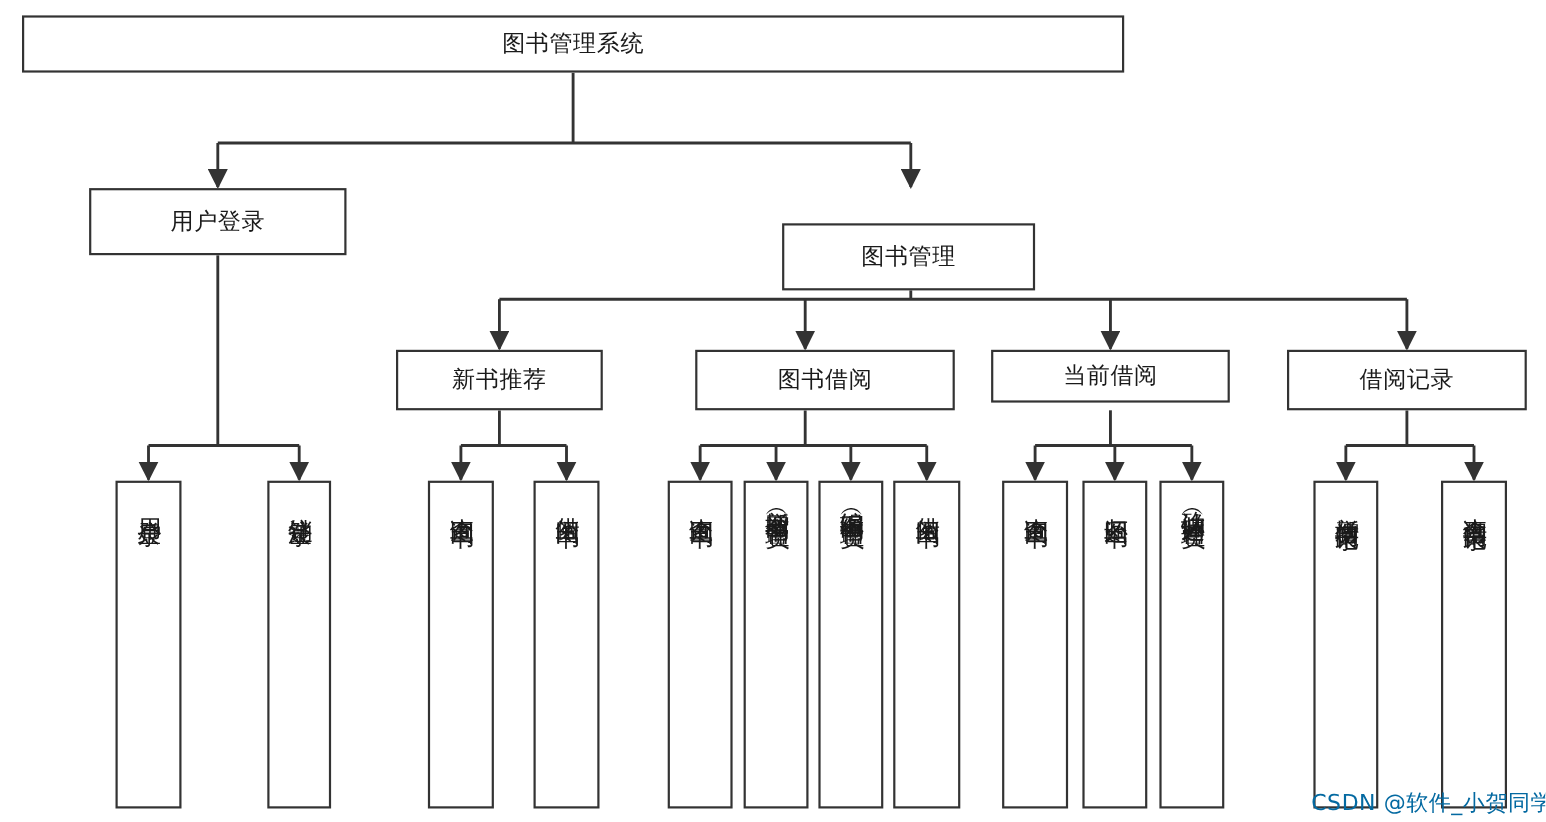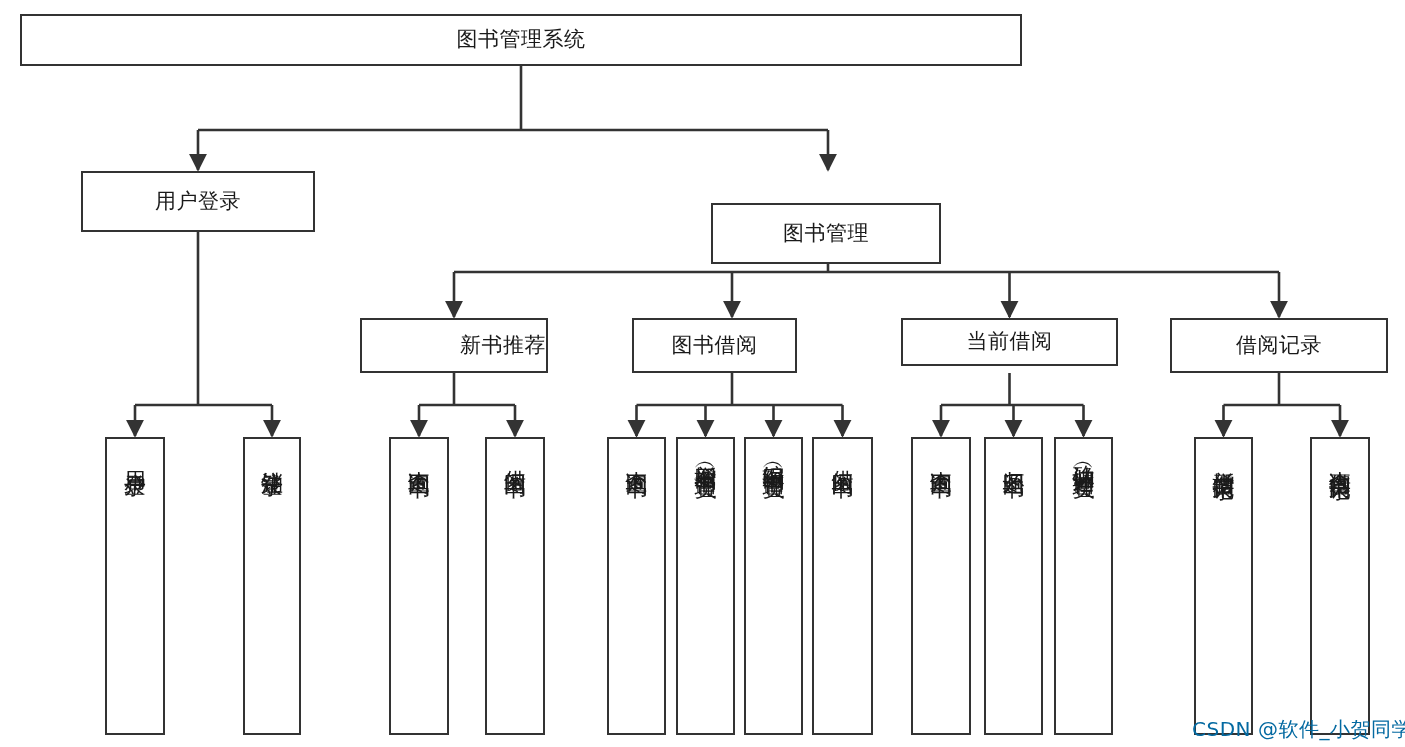--- a/index.html
+++ b/index.html
@@ -124,24 +124,24 @@
     <span class="label">图书管理系统</span>
   </div>
 
   <div class="node horiz" style="left: 81px; top: 171px; width: 234px; height: 61px;">
     <span class="label">用户登录</span>
   </div>
   <div class="node horiz" style="left: 711px; top: 171px; width: 230px; height: 61px; margin-top: 32px;">
     <span class="label">图书管理</span>
   </div>
 
-  <div class="node horiz" style="left: 360px; top: 318px; width: 188px; height: 55px; justify-content: flex-end;">
+  <div class="node horiz" style="left: 360px; top: 318px; width: 188px; height: 55px;">
     <span class="label">新书推荐</span>
   </div>
-  <div class="node horiz" style="left: 632px; top: 318px; width: 165px; height: 55px;">
+  <div class="node horiz" style="left: 632px; top: 318px; width: 236px; height: 55px;">
     <span class="label">图书借阅</span>
   </div>
   <div class="node horiz" style="left: 901px; top: 318px; width: 217px; height: 48px;">
     <span class="label">当前借阅</span>
   </div>
   <div class="node horiz" style="left: 1170px; top: 318px; width: 218px; height: 55px; justify-content: center;">
     <span class="label">借阅记录</span>
   </div>
 
   <div class="node vert" style="left: 105px; top: 437px; width: 60px; height: 298px;">

